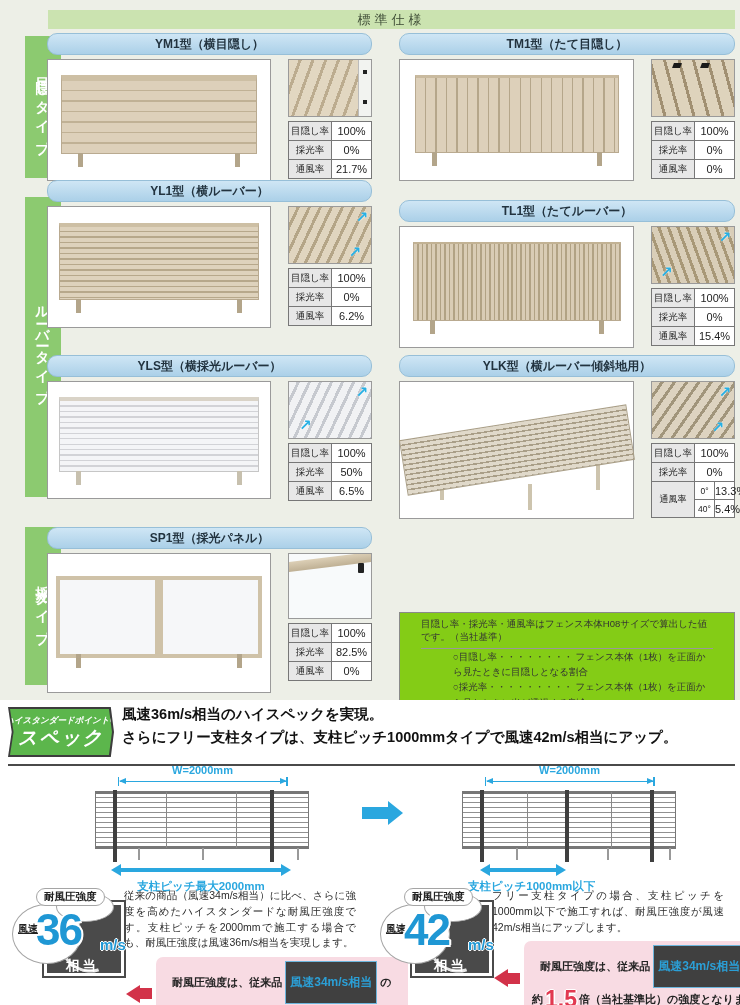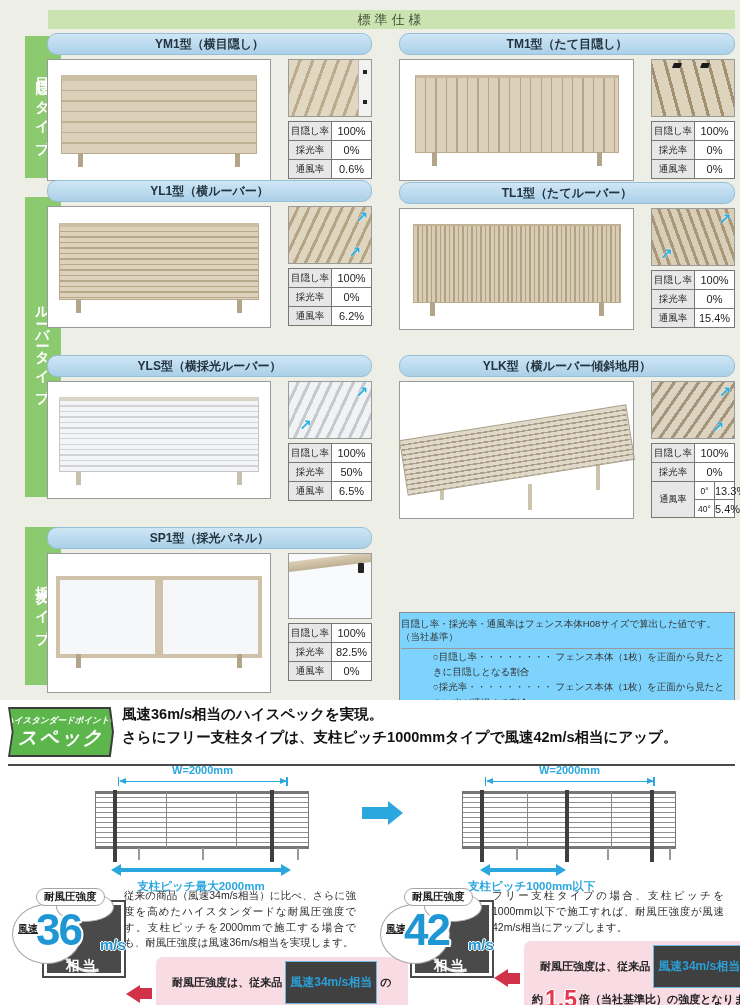--- a/index.html
+++ b/index.html
@@ -13,21 +13,21 @@
   .side-label{position:absolute;left:25px;width:36px;background:#8cca70;color:#fff;
        writing-mode:vertical-rl;display:flex;align-items:center;justify-content:center;
        font-size:14px;font-weight:bold;letter-spacing:3px;}
   #side1{top:36px;height:142px;}
   #side2{top:197px;height:300px;}
   #side3{top:527px;height:158px;}
   .card{position:absolute;}
   #card-ym1{left:47px;top:33px;width:325px;}
   #card-tm1{left:399px;top:33px;width:336px;}
   #card-yl1{left:47px;top:180px;width:325px;}
-  #card-tl1{left:399px;top:182px;width:336px;}
+  #card-tl1{left:399px;top:200px;width:336px;}
   #card-yls{left:47px;top:355px;width:325px;}
   #card-ylk{left:399px;top:355px;width:336px;}
   #card-sp1{left:47px;top:527px;width:325px;}
   .pill{height:20px;border-radius:10px;background:linear-gradient(180deg,#cfe6f5,#abd0e8);
        border:1px solid #97bfd8;display:flex;align-items:center;justify-content:center;
        font-size:12px;font-weight:bold;color:#22333f;}
   .body{display:flex;gap:17px;margin-top:4px;align-items:flex-start;}
   .main-img{background:#fff;border:1px solid #9a9a9a;position:relative;flex:1;
        display:flex;align-items:center;justify-content:center;}
   .h120{height:120px;} .h116{height:116px;} .h136{height:136px;} .h138{height:138px;}
@@ -71,21 +71,21 @@
   .tedge{position:absolute;right:0;top:0;bottom:0;width:12px;background:#f2f3f0;border-left:1px solid #bbb;}
   .tclip{position:absolute;right:4px;width:4px;height:4px;background:#222;}
   .tcap{position:absolute;top:3px;width:8px;height:5px;background:#1a1a1a;transform:skewX(-20deg);}
   .tarrow{position:absolute;font-size:15px;font-weight:bold;color:#27b0e4;text-shadow:0 0 2px #fff;line-height:1;}
   .tarrow::before{content:"↗";}
   .sp-cap{position:absolute;left:-4px;right:-4px;top:3px;height:10px;
        background:linear-gradient(#dccfb6,#bfb094);transform:rotate(-7deg);}
   .sp-clip{position:absolute;right:7px;top:9px;width:6px;height:10px;background:#222;border-radius:1px;}
   
   #notes{position:absolute;left:399px;top:612px;width:336px;border:1px solid #8a8a8a;
-       background:#7dd3fc;padding:5px 1px;box-sizing:border-box;}
+       background:#84cc16;padding:5px 21px;box-sizing:border-box;}
   .notes-title{font-size:9.5px;color:#333;padding-bottom:4px;border-bottom:1px solid #999;}
   .notes-item{font-size:9.5px;color:#333;line-height:1.6;margin-left:32px;}
   .notes-item:first-of-type{margin-top:4px;}
   
   .bottom-section{position:absolute;left:0;top:700px;width:740px;height:305px;background:#fff;}
   .spec-badge{position:absolute;left:8px;top:7px;width:106px;height:50px;background:#3d3d3d;
        clip-path:polygon(0 0,97% 0,100% 50%,97% 100%,0 100%,3.5% 50%);}
   .spec-badge-inner{position:absolute;inset:2px;background:#5cb64c;
        clip-path:polygon(0 0,97% 0,100% 50%,97% 100%,0 100%,3.5% 50%);
        display:flex;flex-direction:column;align-items:center;justify-content:center;}
@@ -187,21 +187,21 @@
               <tr>
                 <td class="lbl">目隠し率</td>
                 <td class="val">100%</td>
               </tr>
           <tr>
                 <td class="lbl">採光率</td>
                 <td class="val">0%</td>
               </tr>
           <tr>
                 <td class="lbl">通風率</td>
-                <td class="val">0.6%</td>
+                <td class="val">21.7%</td>
               </tr>
         </tbody>
           </table>
       </div>
     </div>
   </div>
 
   <div class="card" id="card-tm1">
     <div class="pill">TM1型（たて目隠し）</div>
     <div class="body">

